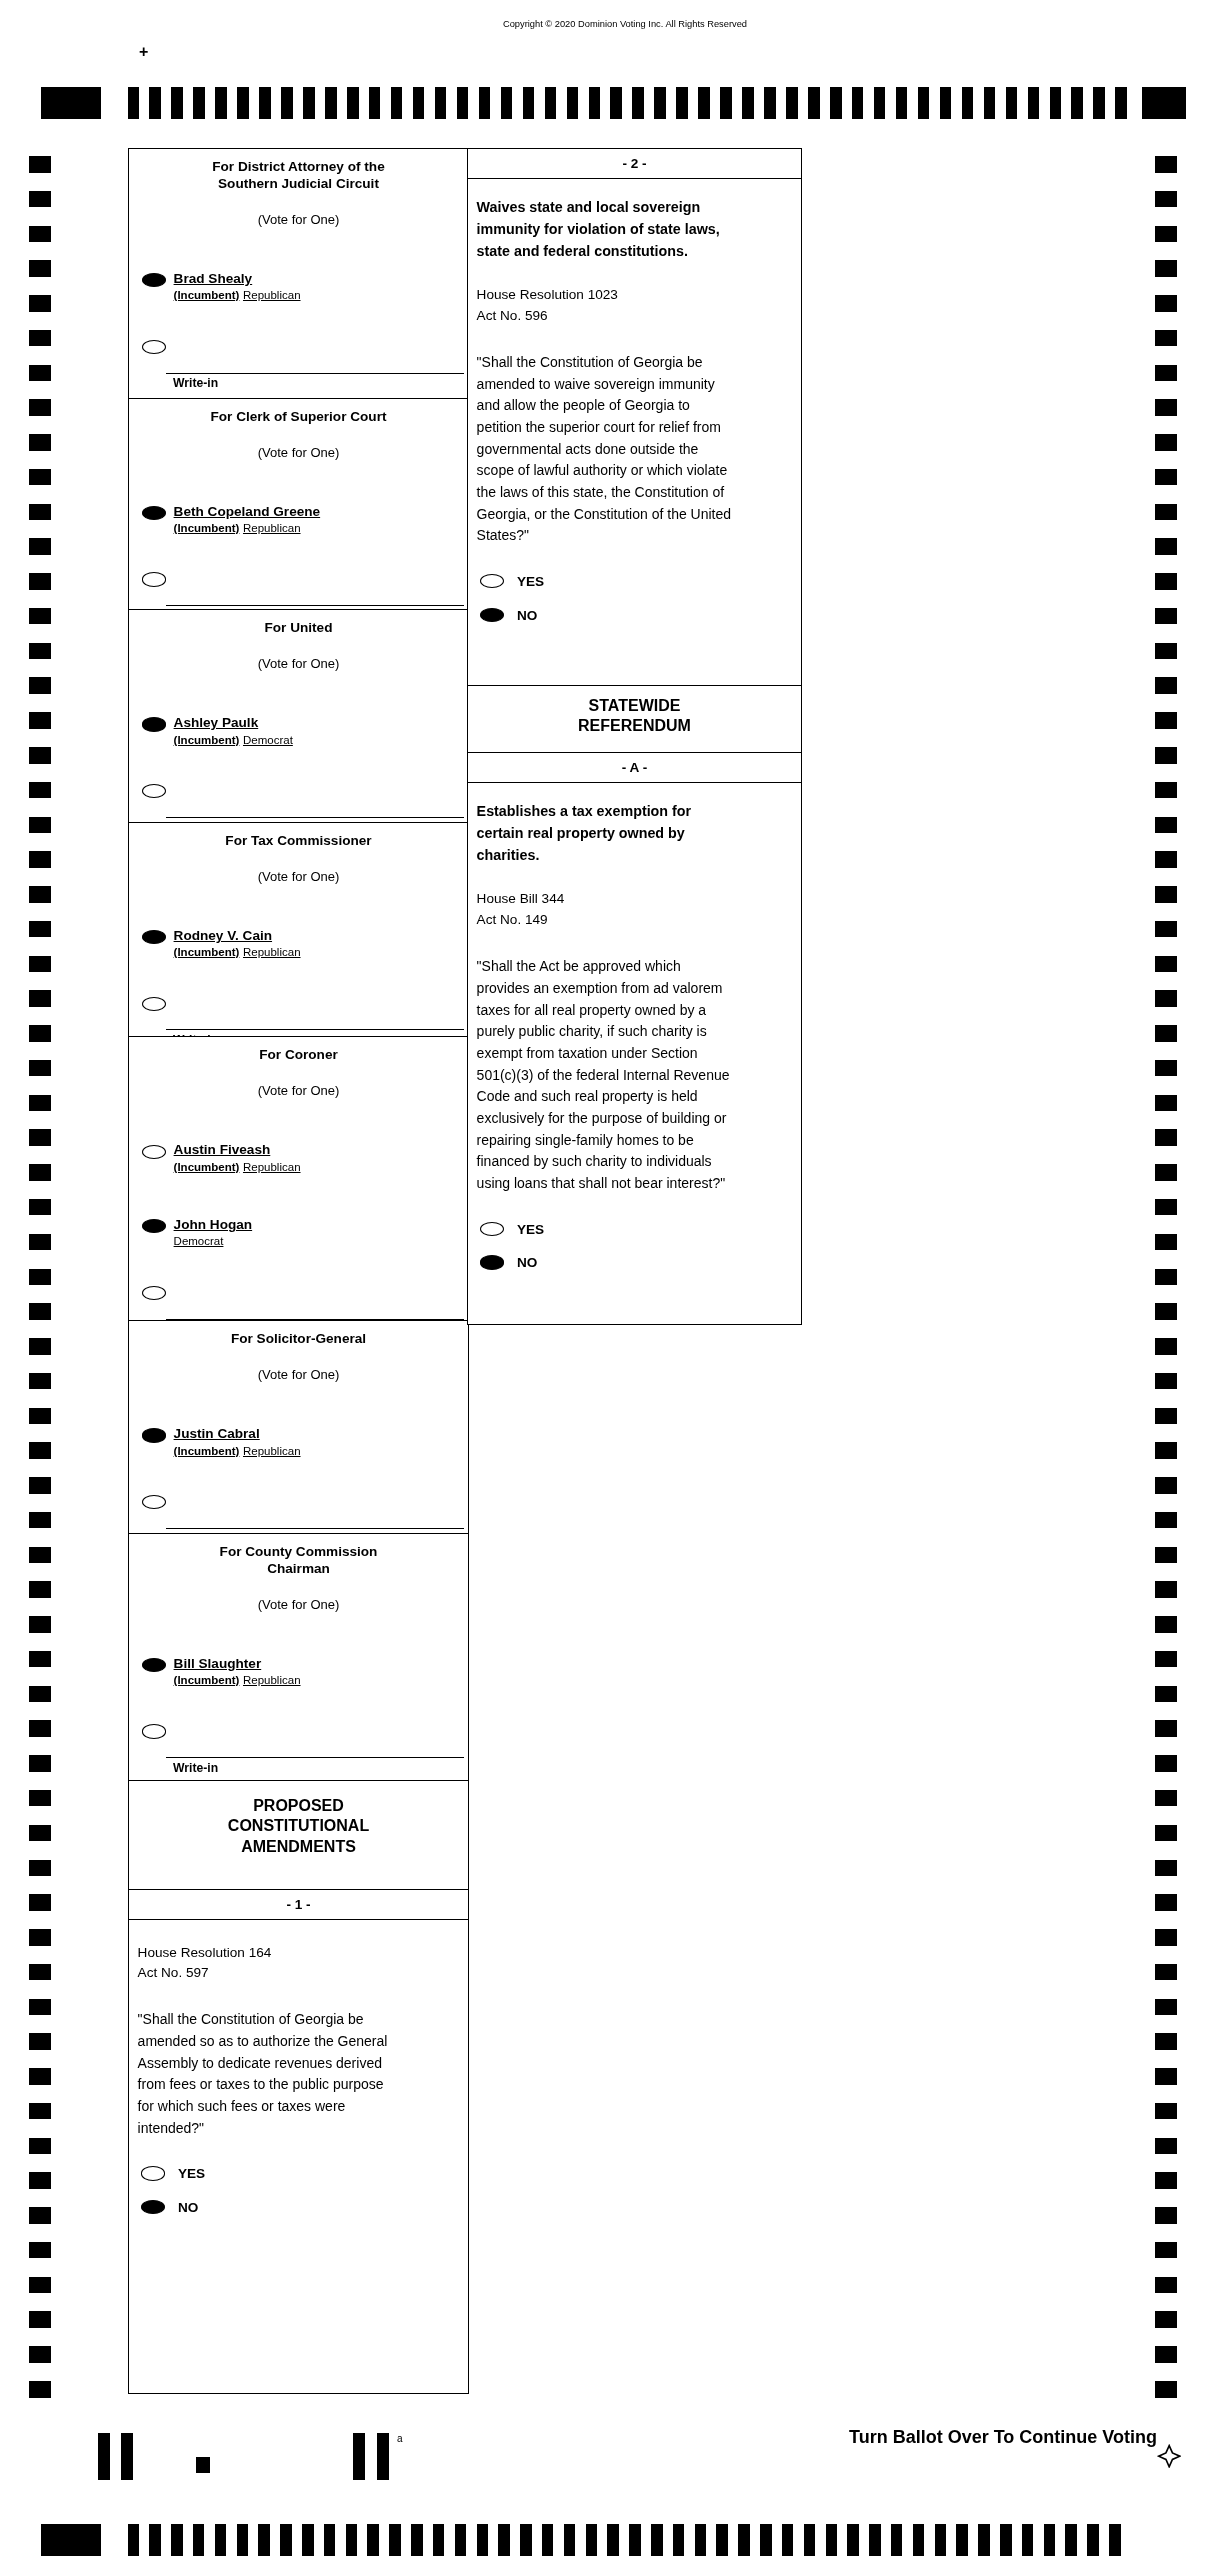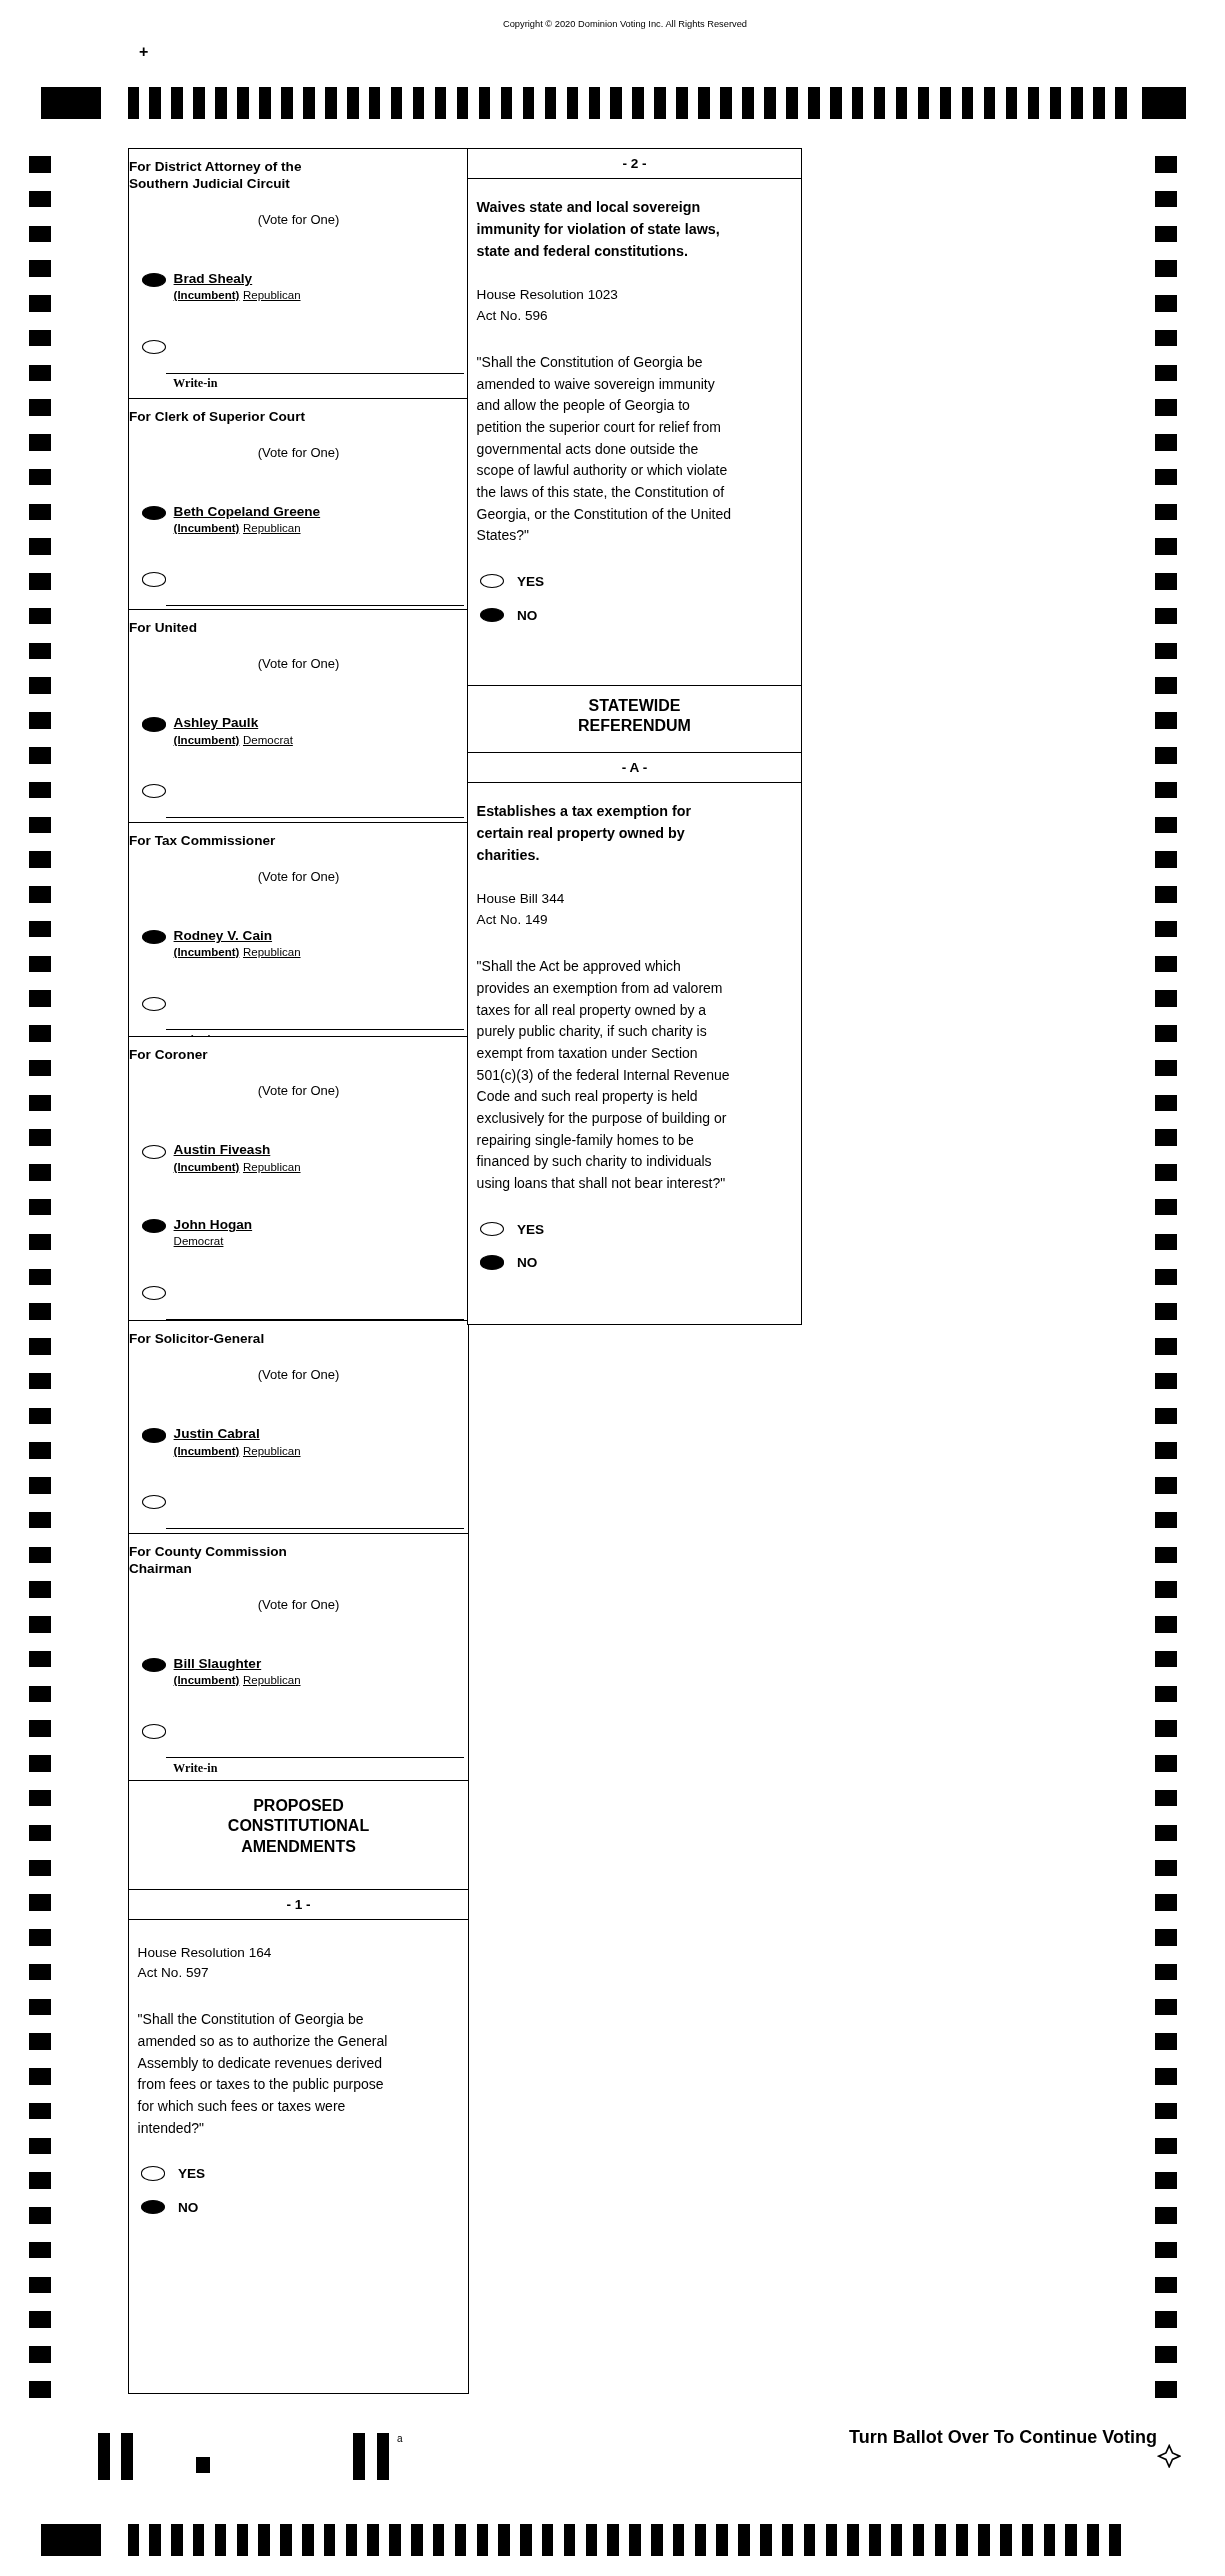--- a/index.html
+++ b/index.html
@@ -30,35 +30,35 @@
   .side-marks .sq { width:21.5px; height:16.5px; background:#000; }
 
   
   .col { position:absolute; top:148px; }
   .col-left  { left:128px; width:341px; }
   .col-right { left:467px; width:335px; }
   .box { border:1.4px solid #000; box-sizing:border-box; background:#fff; overflow:hidden; }
   .box + .box { margin-top:-1.4px; }
 
   
-  .contest-title { font-weight:bold; font-size:13.6px; line-height:1.25; 
+  .contest-title { font-weight:bold; font-size:13.6px; line-height:1.25; text-align:center;
                    white-space:pre-line; padding-top:10px; }
   .contest-instruction { font-size:13px; text-align:center; margin-top:19px; }
   .candidate { display:flex; align-items:flex-start; margin-top:44px; padding-left:13px; }
   .candidate.blank { margin-top:36px; }
   .oval { width:24.4px; height:14.3px; border:1.8px solid #000; border-radius:50%;
           background:#fff; box-sizing:border-box; flex:none; margin-top:2.2px; }
   .oval.filled { background:#000; }
   .cand-text { margin-left:7.2px;text-decoration:underline; }
   .cand-name { display:block; font-weight:bold; font-size:13.6px; line-height:1.15; }
   .cand-detail { display:block; font-size:11.5px; margin-top:2.9px; }
   .cand-detail .inc { font-weight:bold; }
   .cand-detail .inc:not(:empty) { margin-right:3.6px; }
   .writein-line { border-top:1.4px solid #000; margin:18.6px 4.3px 0 37px; }
-  .writein-label { font-weight:bold; font-size:12.2px; margin:2.9px 0 0 44px;font-family:Liberation Serif, serif; }
+  .writein-label { font-weight:bold; font-size:12.2px; margin:2.9px 0 0 44px; }
 
   
   .section-header { font-weight:bold; font-size:16px; line-height:1.3; text-align:center; white-space:pre-line; }
   .section-header.amendments { padding-top:14.3px; }
   .section-header.statewide  { padding-top:10px; }
 
   
   .measure-number { font-weight:bold; font-size:13.6px; text-align:center; padding:7.2px 0 6.5px; }
   .measure-rule { border-top:1.4px solid #000; margin:0; }
   .measure-summary { font-weight:bold; font-size:14.3px; line-height:1.55; margin:17px 8.6px 0; white-space:pre-line; }

